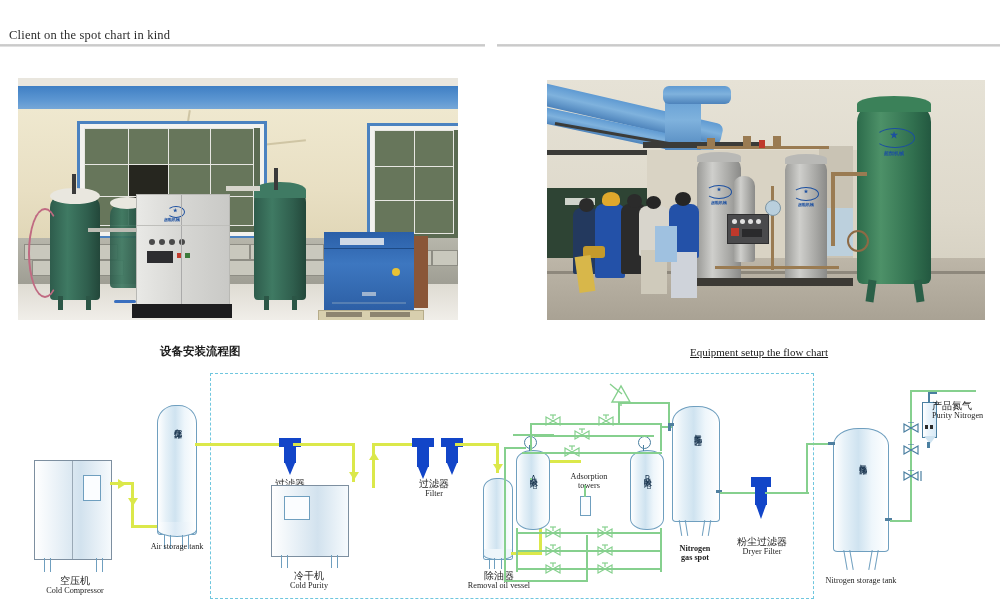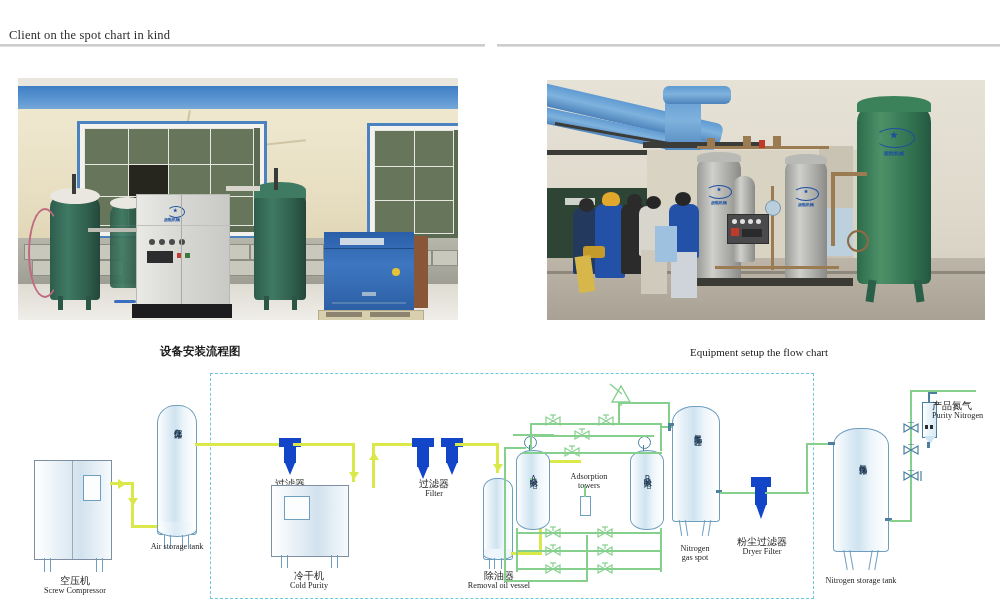--- a/index.html
+++ b/index.html
@@ -310,35 +310,35 @@
     <div style="position:absolute;left:124px;top:172px;width:26px;height:46px;background:#cfd3da;"></div>
     <div class="p2-head" style="left:128px;top:112px;width:16px;height:14px;background:#262626;"></div>
     <div style="position:absolute;left:36px;top:166px;width:22px;height:12px;background:#c49a2c;border-radius:3px;"></div>
     <div style="position:absolute;left:30px;top:176px;width:16px;height:36px;background:#d8b74a;transform:rotate(-8deg);"></div>
     <div style="position:absolute;left:108px;top:146px;width:22px;height:36px;background:#9fc1e0;"></div>
   </div>
 
   <div class="flow">
 
     <div class="flow-title" style="left:160px;top:14px;">设备安装流程图</div>
-    <div class="flow-title-en" style="left:690px;top:16px;">Equipment setup the flow chart</div>
+    <div class="flow-title-en" style="left:690px;top:16px;text-decoration:underline;">Equipment setup the flow chart</div>
 
     <div class="dashbox" style="left:210px;top:43px;width:602px;height:224px;"></div>
 
     <div class="box3d" style="left:34px;top:130px;width:76px;height:98px;">
       <div style="position:absolute;left:37px;top:0;width:1px;height:98px;background:#9aa9b6;"></div>
       <div class="smallbox" style="left:48px;top:14px;width:16px;height:24px;"></div>
     </div>
     <div class="vleg" style="left:44px;top:228px;height:14px;"></div>
     <div class="vleg" style="left:50px;top:228px;height:14px;"></div>
     <div class="vleg" style="left:96px;top:228px;height:14px;"></div>
     <div class="vleg" style="left:102px;top:228px;height:14px;"></div>
     <div class="lbl" style="left:40px;top:245px;width:70px;">
       <span class="cn">空压机</span>
-      <span class="en">Screw Compressor</span>
+      <span class="en">Cold Compressor</span>
     </div>
 
     <div class="pipeY" style="left:110px;top:152px;width:24px;height:3px;"></div>
     <div class="arrY-r" style="left:118px;top:149px;"></div>
     <div class="pipeY" style="left:131px;top:152px;width:3px;height:46px;"></div>
     <div class="arrY-d" style="left:128px;top:168px;"></div>
     <div class="pipeY" style="left:131px;top:195px;width:32px;height:3px;"></div>
 
     <div class="vtank cap" style="left:157px;top:75px;width:38px;height:128px;"></div>
     <div style="position:absolute;left:157px;top:192px;width:38px;height:14px;border:1px solid #6f9fbf;border-top:none;border-radius:0 0 50% 50%;background:linear-gradient(to right,#fff,#dbeaf5 45%,#fff);"></div>
@@ -525,21 +525,21 @@
     <div class="nozzle" style="left:668px;top:93px;width:3px;height:8px;"></div>
 
     <div class="vtank cap" style="left:672px;top:76px;width:46px;height:114px;"></div>
     <div class="nozzle" style="left:668px;top:93px;width:6px;height:3px;"></div>
     <div class="nozzle" style="left:716px;top:160px;width:6px;height:3px;"></div>
     <div class="lbl-in-v" style="left: 688px; top: 98px; width: 14px; writing-mode: vertical-rl; text-orientation: upright; letter-spacing: 1px;">氮气工艺罐</div>
     <div class="vleg" style="left:680px;top:190px;height:16px;transform:rotate(-9deg);"></div>
     <div class="vleg" style="left:686px;top:190px;height:16px;transform:rotate(-9deg);"></div>
     <div class="vleg" style="left:703px;top:190px;height:16px;transform:rotate(9deg);"></div>
     <div class="vleg" style="left:709px;top:190px;height:16px;transform:rotate(9deg);"></div>
-    <div class="lbl" style="left:662px;top:214px;width:66px;">
+    <div class="lbl" style="left:662px;top:214px;width:66px;font-weight:bold;">
       <span class="en">Nitrogen</span>
       <span class="en">gas spot</span>
     </div>
 
     <div class="pipeG" style="left:720px;top:162px;width:38px;height:2px;"></div>
 
     <div class="filtercap" style="left:751px;top:147px;width:20px;height:10px;"></div>
     <div class="filterbody" style="left:755px;top:157px;width:12px;height:18px;"></div>
     <div class="filtercone" style="left:756px;top:175px;border-top-width:14px;"></div>
     <div class="lbl" style="left:730px;top:206px;width:64px;">

